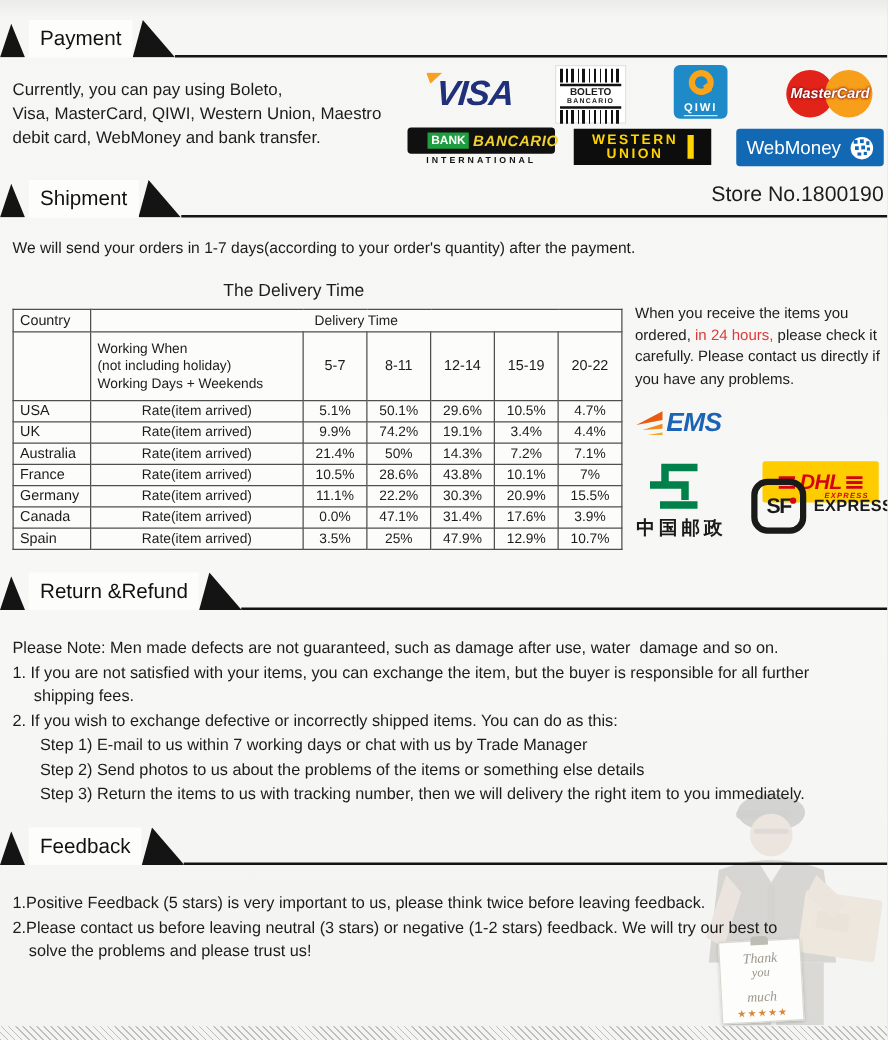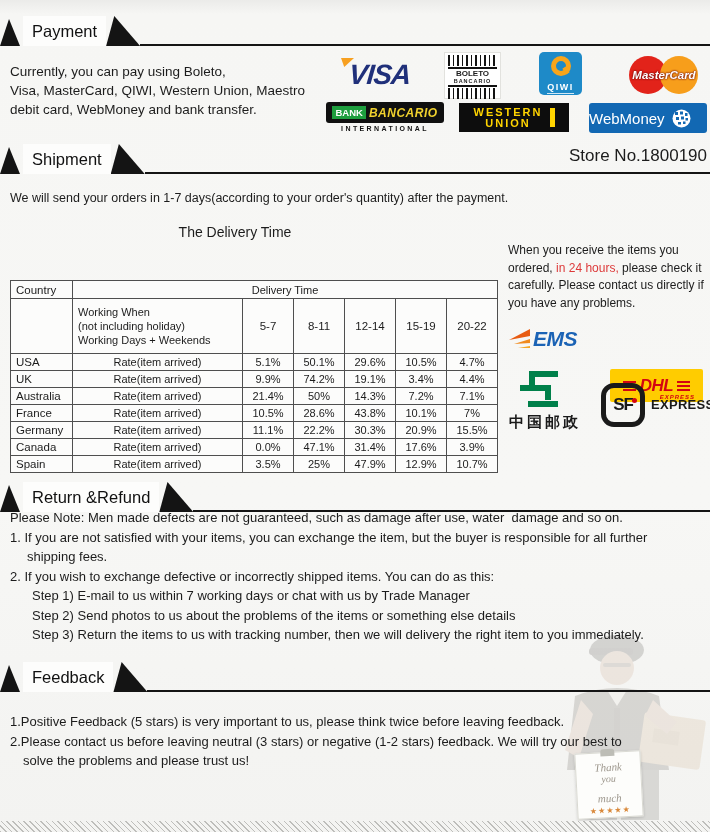--- a/index.html
+++ b/index.html
@@ -20,21 +20,21 @@
   .ship-intro{position:absolute;left:10px;top:191px;font-size:12.5px;z-index:2;}
   .tbl-title{position:absolute;left:10px;top:224px;width:450px;text-align:center;font-size:14px;z-index:2;}
   .notice{position:absolute;left:508px;top:242px;width:200px;font-size:12px;line-height:17.5px;z-index:2;}
   .notice .hl{color:var(--accent-red);}
   .rr-text{position:absolute;left:10px;top:508px;font-size:13px;line-height:19.5px;z-index:2;}
   .rr-text div{white-space:pre-wrap;}
   .ind1{padding-left:17px;} .ind2{padding-left:22px;}
   .fb-text{position:absolute;left:10px;top:712px;font-size:13px;line-height:19.5px;z-index:2;}
   .fb-text .ind3{padding-left:13px;}
   
-  .dl-table{position:absolute;left:10px;top:247px;border-collapse:collapse;font-size:11px;color:#1c1c1c;z-index:2;background:#fcfcfb;margin-top:33px;}
+  .dl-table{position:absolute;left:10px;top:247px;border-collapse:collapse;font-size:11px;color:#1c1c1c;z-index:2;background:#fcfcfb;}
   .dl-table td{border:1px solid #4f4f4f;padding:0 3px;}
   .dl-table .c{text-align:center;}
   .dl-table .country{text-align:left;padding-left:5px;font-size:11.5px;}
   .r-head td{height:17px;}
   .r-sub td{height:50px;}
   .r-sub .wd{line-height:14px;padding:2px 5px;font-size:11px;}
   .r-sub .day{font-size:11.5px;}
   .r-data td{height:16px;}
   
   .logo{position:absolute;z-index:2;}
@@ -48,28 +48,28 @@
   .qiwi{left:539px;top:52px;width:43px;height:43px;background:var(--qiwi-blue);border-radius:5px;text-align:center;box-sizing:border-box;padding-top:4px;}
   .qiwi .ring{width:10px;height:10px;border:5px solid var(--qiwi-orange);border-radius:50%;margin:0 auto;position:relative;}
   .qiwi .ring::after{content:"";position:absolute;right:-2px;bottom:-3px;width:4px;height:7px;background:var(--qiwi-orange);transform:rotate(-35deg);}
   .qiwi .qtxt{color:#fff;font-size:9px;font-weight:800;letter-spacing:1.5px;margin-top:3px;border-bottom:1px solid rgba(255,255,255,.8);display:inline-block;padding-bottom:1px;}
   .mc{left:629px;top:55px;width:70px;height:40px;}
   .mc .cir{position:absolute;width:38px;height:38px;border-radius:50%;top:1px;}
   .mc .red{left:0;background:var(--mc-red);}
   .mc .org{left:31px;background:var(--mc-orange);}
   .mc .mtxt{position:absolute;left:0;top:14px;width:70px;text-align:center;color:#fff;font-size:11.5px;font-weight:800;font-style:italic;text-shadow:0 0 2px #7a1010,0 0 2px #7a1010;}
   .bt{left:326px;top:102px;width:118px;text-align:center;}
-  .bt .row1{background:#101010;border-radius:3px;height:21px;display:flex;align-items:center;justify-content:center;gap:3px;padding:0 16px;}
+  .bt .row1{background:#101010;border-radius:3px;height:21px;display:flex;align-items:center;gap:3px;padding:0 16px;}
   .bt .bank{background:var(--bt-green);color:#fff;font-size:9.5px;font-weight:900;padding:2px 3px;line-height:1;}
   .bt .transfer{color:var(--bt-yellow);font-size:12px;font-weight:900;font-style:italic;letter-spacing:.5px;}
   .bt .intl{font-size:7px;font-weight:800;letter-spacing:2.4px;color:#111;margin-top:2px;}
   .wu{left:459px;top:103px;width:110px;height:29px;background:#0d0d0d;display:flex;align-items:center;justify-content:center;gap:7px;}
   .wu .wutxt{color:var(--wu-yellow);font-weight:900;font-size:11px;line-height:11px;letter-spacing:2px;text-align:center;}
   .wu .bar{width:5px;height:19px;background:var(--wu-yellow);}
-  .wm{left:589px;top:103px;width:118px;height:30px;background:var(--wm-blue);border-radius:3px;display:flex;align-items:center;justify-content:flex-start;gap:7px;color:#fff;font-size:15px;}
+  .wm{left:589px;top:103px;width:118px;height:30px;background:var(--wm-blue);border-radius:3px;display:flex;align-items:center;justify-content:center;gap:7px;color:#fff;font-size:15px;}
   
   .ems{left:507px;top:327px;display:flex;align-items:center;gap:2px;}
   .ems .etxt{font-size:21px;font-weight:900;font-style:italic;color:var(--ems-blue);letter-spacing:-.5px;}
   .dhl{left:610px;top:325px;width:93px;height:33px;background:var(--dhl-yellow);border-radius:2px;display:flex;align-items:center;justify-content:center;gap:4px;position:absolute;margin-top:44px;}
   .dhl .dtxt{color:var(--dhl-red);font-size:17px;font-weight:900;font-style:italic;letter-spacing:-.5px;}
   .dhl .dash{width:13px;height:10px;background:repeating-linear-gradient(180deg,var(--dhl-red) 0 2px,transparent 2px 4px);}
   .dhl .dsub{position:absolute;right:8px;bottom:2px;color:var(--dhl-red);font-size:6px;font-style:italic;font-weight:700;letter-spacing:1px;}
   .cpost-emblem{left:516px;top:367px;}
   .cpost-text{left:509px;top:413px;font-size:15px;font-weight:700;letter-spacing:3px;color:#1a1a1a;}
   .sf{left:601px;top:383px;width:44px;height:44px;border:5px solid var(--sf-black);border-radius:13px;box-sizing:border-box;display:flex;align-items:center;justify-content:center;}
@@ -313,21 +313,21 @@
       </g>
     </svg>
   </div>
   <div class="logo cpost-text">中国邮政</div>
 
   <div class="logo sf">
     <span class="sftxt"><span>SF</span><span class="dot"></span></span>
   </div>
   <div class="logo sf-express">EXPRESS</div>
 
-  <div class="sec-header" style="top:482px">
+  <div class="sec-header" style="top:458px">
     <span class="tri-left"></span>
     <span class="sec-label">Return &amp;Refund</span>
     <span class="tri-right"></span>
     <span class="sec-line"></span>
   </div>
 
   <div class="rr-text">
     <div>Please Note: Men made defects are not guaranteed, such as damage after use, water  damage and so on.</div>
     <div>1. If you are not satisfied with your items, you can exchange the item, but the buyer is responsible for all further</div>
     <div class="ind1">shipping fees.</div>

